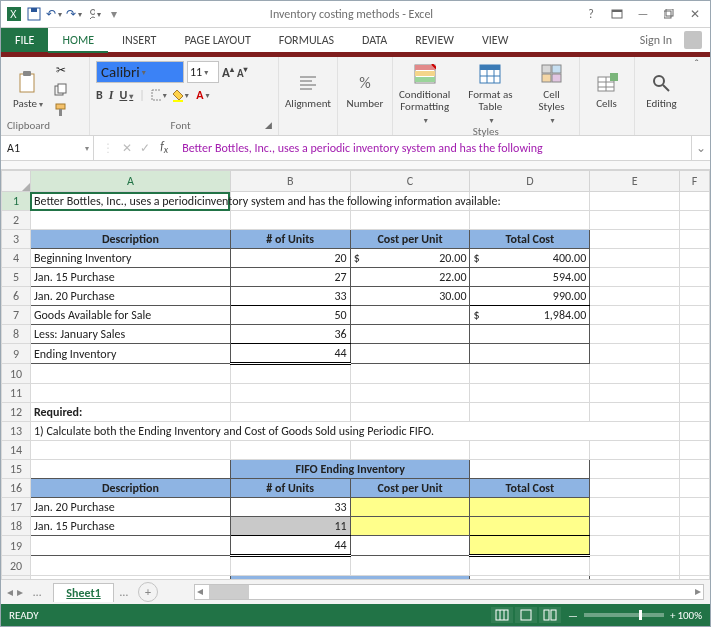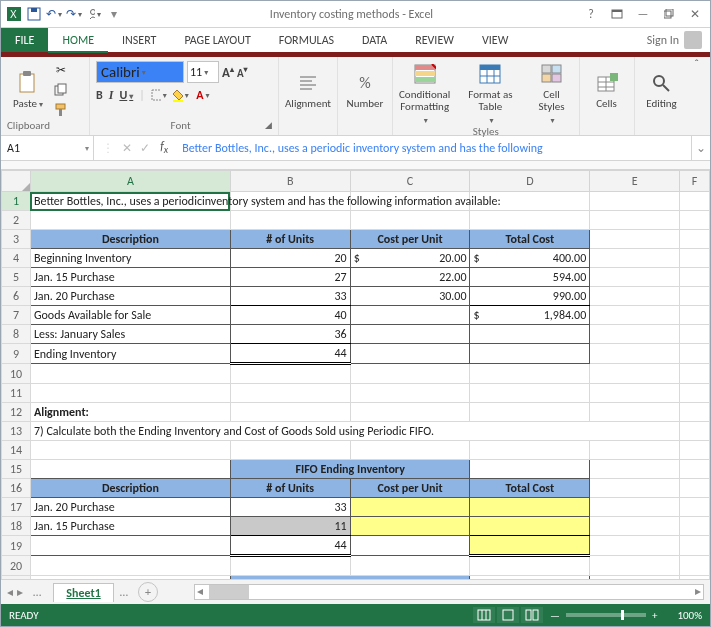--- a/index.html
+++ b/index.html
@@ -12,21 +12,21 @@
   .titlebar .title{flex:1;text-align:center;color:#6f6f6f}
   .titlebar .right{display:flex;align-items:center;gap:8px;padding:0 6px;color:#6f6f6f}
   .titlebar .wbtn{width:18px;height:18px;display:flex;align-items:center;justify-content:center}
 
   
   .tabs{height:24px;background:#fff;display:flex;align-items:stretch;border-bottom:5px solid #7f1d1d}
   .tabs .filetab{background:#217346;color:#fff;padding:0 14px;display:flex;align-items:center;font-size:12px}
   .tabs .tab{padding:0 14px;display:flex;align-items:center;color:#444;font-size:12px}
   .tabs .tab.active{color:#217346;border-bottom:2px solid #217346;margin-bottom:-1px;background:#fff;font-weight:500}
   .tabs .spacer{flex:1}
-  .tabs .signin{display:flex;align-items:center;gap:5px;padding:0 8px;color:#6f6f6f}
+  .tabs .signin{display:flex;align-items:center;gap:12px;padding:0 8px;color:#6f6f6f}
   .tabs .signin .avatar{width:18px;height:18px;background:#c4c4c4;border-radius:2px}
 
   
   .ribbon{height:78px;background:#f3f3f3;border-bottom:1px solid #d4d4d4;display:flex}
   .group{display:flex;flex-direction:column;justify-content:space-between;padding:4px 6px 2px 6px;border-right:1px solid #e1e1e1}
   .group .group-body{flex:1;display:flex;align-items:center;gap:4px}
   .group .group-label{height:14px;color:#6f6f6f;font-size:11px;text-align:center}
   .ico{display:inline-flex;align-items:center;justify-content:center}
   .bigico{width:26px;height:26px}
   .smico{width:16px;height:16px}
@@ -37,21 +37,21 @@
   .ribbon-btn{display:flex;flex-direction:column;align-items:center;justify-content:center;gap:2px;min-width:42px;color:#444}
   .ribbon-btn .lbl{font-size:11px;text-align:center;line-height:1.1}
   .collapse{width:16px;display:flex;align-items:flex-start;justify-content:center;color:#666}
 
   
   .fxrow{height:24px;border-bottom:1px solid #d4d4d4;display:flex;align-items:stretch}
   .namebox{width:80px;border-right:1px solid #d4d4d4;display:flex;align-items:center;padding:0 6px;position:relative}
   .namebox::after{content:"▾";position:absolute;right:4px;font-size:8px;color:#888}
   .fxbtns{display:flex;align-items:center;gap:8px;padding:0 8px;color:#9a9a9a}
   .fxbtns .fx{font-style:italic;color:#555;padding:0 2px}
-  .fxinput{flex:1;display:flex;align-items:center;padding:0 4px;color:#3b82f6}
+  .fxinput{flex:1;display:flex;align-items:center;padding:0 4px;color:#a21caf}
   .fxdd{width:18px;border-left:1px solid #d4d4d4;display:flex;align-items:center;justify-content:center;color:#888}
 
   .spacer-row{height:8px;background:#f8f8f8;border-bottom:1px solid #d4d4d4}
 
   
   .sheet{flex:1;overflow:hidden;display:flex;flex-direction:column;background:#fff;position:relative}
   .grid{flex:1;overflow:auto}
   table.sheet-grid{border-collapse:collapse;table-layout:fixed}
   table.sheet-grid td,table.sheet-grid th{border:1px solid #d9d9d9;height:16px;padding:1px 3px;font-size:12px;font-family:Calibri,Arial,sans-serif;white-space:nowrap;overflow:hidden}
   col.cA{width:200px} col.cB{width:120px} col.cC{width:120px} col.cD{width:120px} col.cE{width:90px} col.cF{width:30px}
@@ -409,21 +409,21 @@
               <td class="bcell">Jan. 20 Purchase</td>
               <td class="bcell num bb">33</td>
               <td class="bcell num">30.00</td>
               <td class="bcell num bb">990.00</td>
               <td></td>
               <td></td>
             </tr>
         <tr>
               <th class="rowhdr">7</th>
               <td class="bcell">Goods Available for Sale</td>
-              <td class="bcell num">40</td>
+              <td class="bcell num">50</td>
               <td class="bcell"></td>
               <td class="bcell num"><span style="float:left">$</span><span>1,984.00</span></td>
               <td></td>
               <td></td>
             </tr>
         <tr>
               <th class="rowhdr">8</th>
               <td class="bcell">Less: January Sales</td>
               <td class="bcell num bb">36</td>
               <td class="bcell"></td>
@@ -453,30 +453,30 @@
               <th class="rowhdr">11</th>
               <td></td>
               <td></td>
               <td></td>
               <td></td>
               <td></td>
               <td></td>
             </tr>
         <tr>
               <th class="rowhdr">12</th>
-              <td style="font-weight:bold">Alignment:</td>
+              <td style="font-weight:bold">Required:</td>
               <td></td>
               <td></td>
               <td></td>
               <td></td>
               <td></td>
             </tr>
         <tr>
               <th class="rowhdr">13</th>
-              <td colspan="5">7) Calculate both the Ending Inventory and Cost of Goods Sold using Periodic FIFO.</td>
+              <td colspan="5">1) Calculate both the Ending Inventory and Cost of Goods Sold using Periodic FIFO.</td>
               <td></td>
             </tr>
         <tr>
               <th class="rowhdr">14</th>
               <td></td>
               <td></td>
               <td></td>
               <td></td>
               <td></td>
               <td></td>
@@ -584,16 +584,16 @@
         <svg width="14" height="12">
           <rect x="1" y="1" width="5" height="10" fill="none" stroke="#fff"></rect>
           <rect x="8" y="1" width="5" height="10" fill="none" stroke="#fff"></rect>
         </svg>
       </span>
     <span style="margin-left:6px">—</span>
     <div class="slider">
         <div class="sth"></div>
       </div>
     <span>+</span>
-    <span style="margin-left:20px">100%</span>
+    <span style="margin-left:2px">100%</span>
   </div>
 
 </div>
 
 </body></html>

